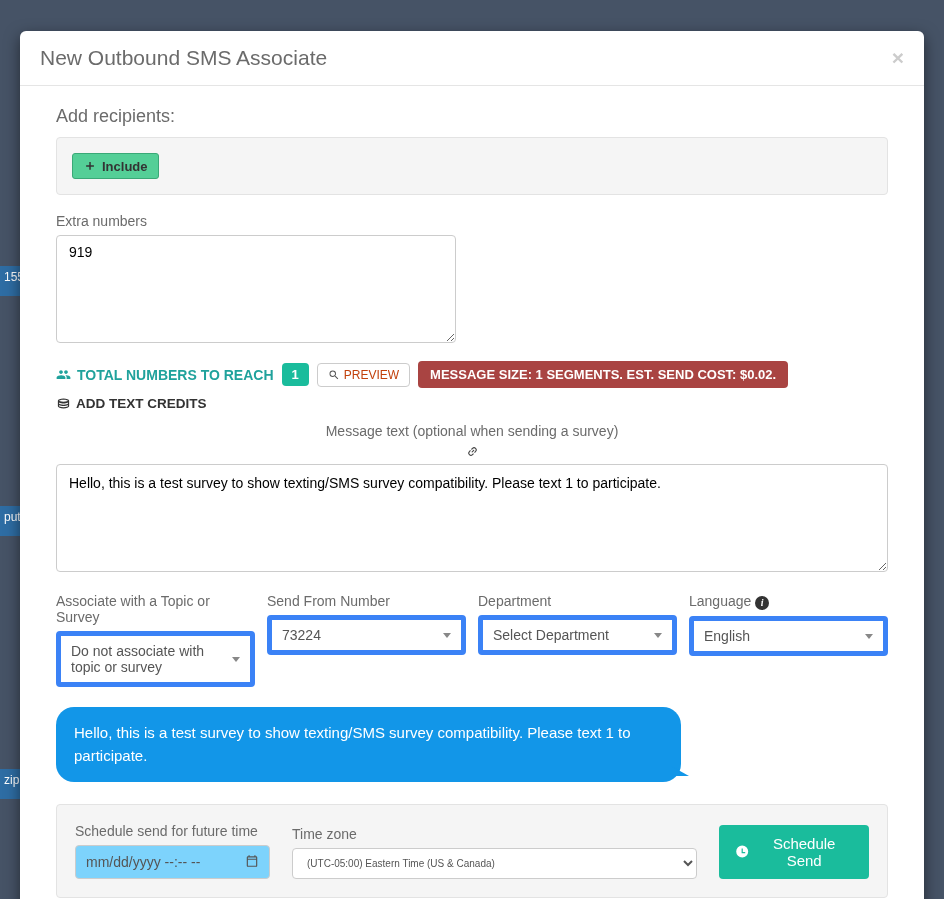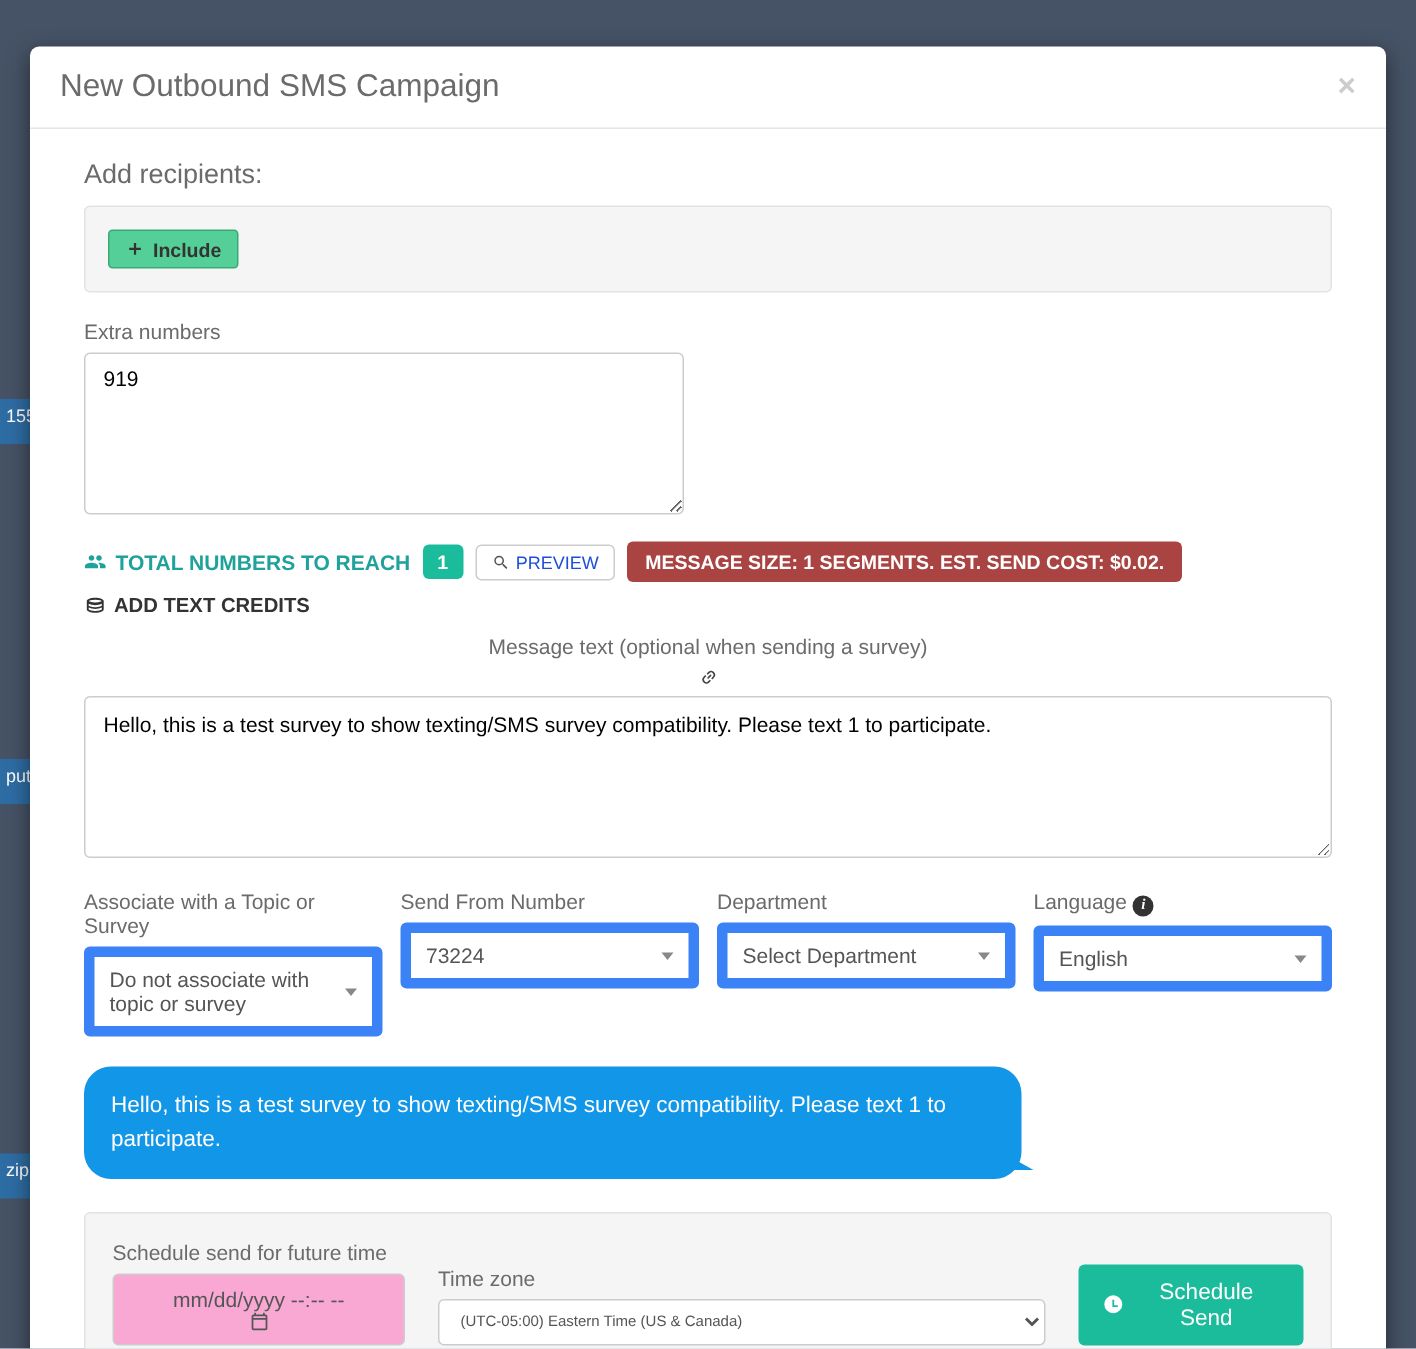--- a/index.html
+++ b/index.html
@@ -118,21 +118,21 @@
 .preview-btn {
   background: #fff;
   border: 1px solid #ccc;
   border-radius: 4px;
   padding: 4px 10px;
   font-size: 12px;
   cursor: pointer;
   display: inline-flex;
   align-items: center;
   gap: 4px;
-  color: #1d4ed8;
+  color: #c2410c;
 }
 .cost-badge {
   background: #a94442;
   color: #fff;
   font-weight: bold;
   font-size: 13px;
   padding: 6px 12px;
   border-radius: 4px;
 }
 .add-credits {
@@ -163,21 +163,21 @@
   resize: both;
   font-family: inherit;
 }
 .row4 {
   display: flex;
   gap: 12px;
   margin-top: 18px;
 }
 .col { flex: 1; }
 .select-wrap {
-  border: 7px solid #3b82f6;
+  border: 5px solid #3b82f6;
   border-radius: 4px;
   padding: 7px 10px;
   background: #fff;
   display: flex;
   justify-content: space-between;
   align-items: center;
   cursor: pointer;
   font-size: 14px;
   color: #555;
 }
@@ -228,25 +228,24 @@
   align-items: flex-end;
   gap: 22px;
 }
 .date-input-wrap {
   width: 195px;
   border: 1px solid #ccc;
   border-radius: 4px;
   padding: 8px 10px;
   display: flex;
   justify-content: space-between;
-  align-items: center;
-  background: #f9a8d4;
+  align-items: flex-start;
+  background: #7dd3fc;
   color: #555;
   font-size: 14px;
-  flex-direction: column;
 }
 .tz-select {
   width: 405px;
   border: 1px solid #ccc;
   border-radius: 4px;
   padding: 8px 10px;
   font-size: 10px;
   color: #555;
   background: #fff;
   font-family: inherit;
@@ -268,21 +267,21 @@
 </style>
 </head>
 <body>
 
 <div class="bg-strip" style="top:266px;height:30px">155</div>
 <div class="bg-strip" style="top:506px;height:30px">put</div>
 <div class="bg-strip" style="top:769px;height:30px">zip</div>
 
 <div class="modal">
   <div class="modal-header">
-    <h3>New Outbound SMS Campaign</h3>
+    <h3>New Outbound SMS Associate</h3>
     <span class="close-x">×</span>
   </div>
 
   <div class="modal-body">
 
     <div class="section-label">Add recipients:</div>
     <div class="well">
       <button class="include-btn">
         <span class="plus">＋</span>
         <span>Include</span>

